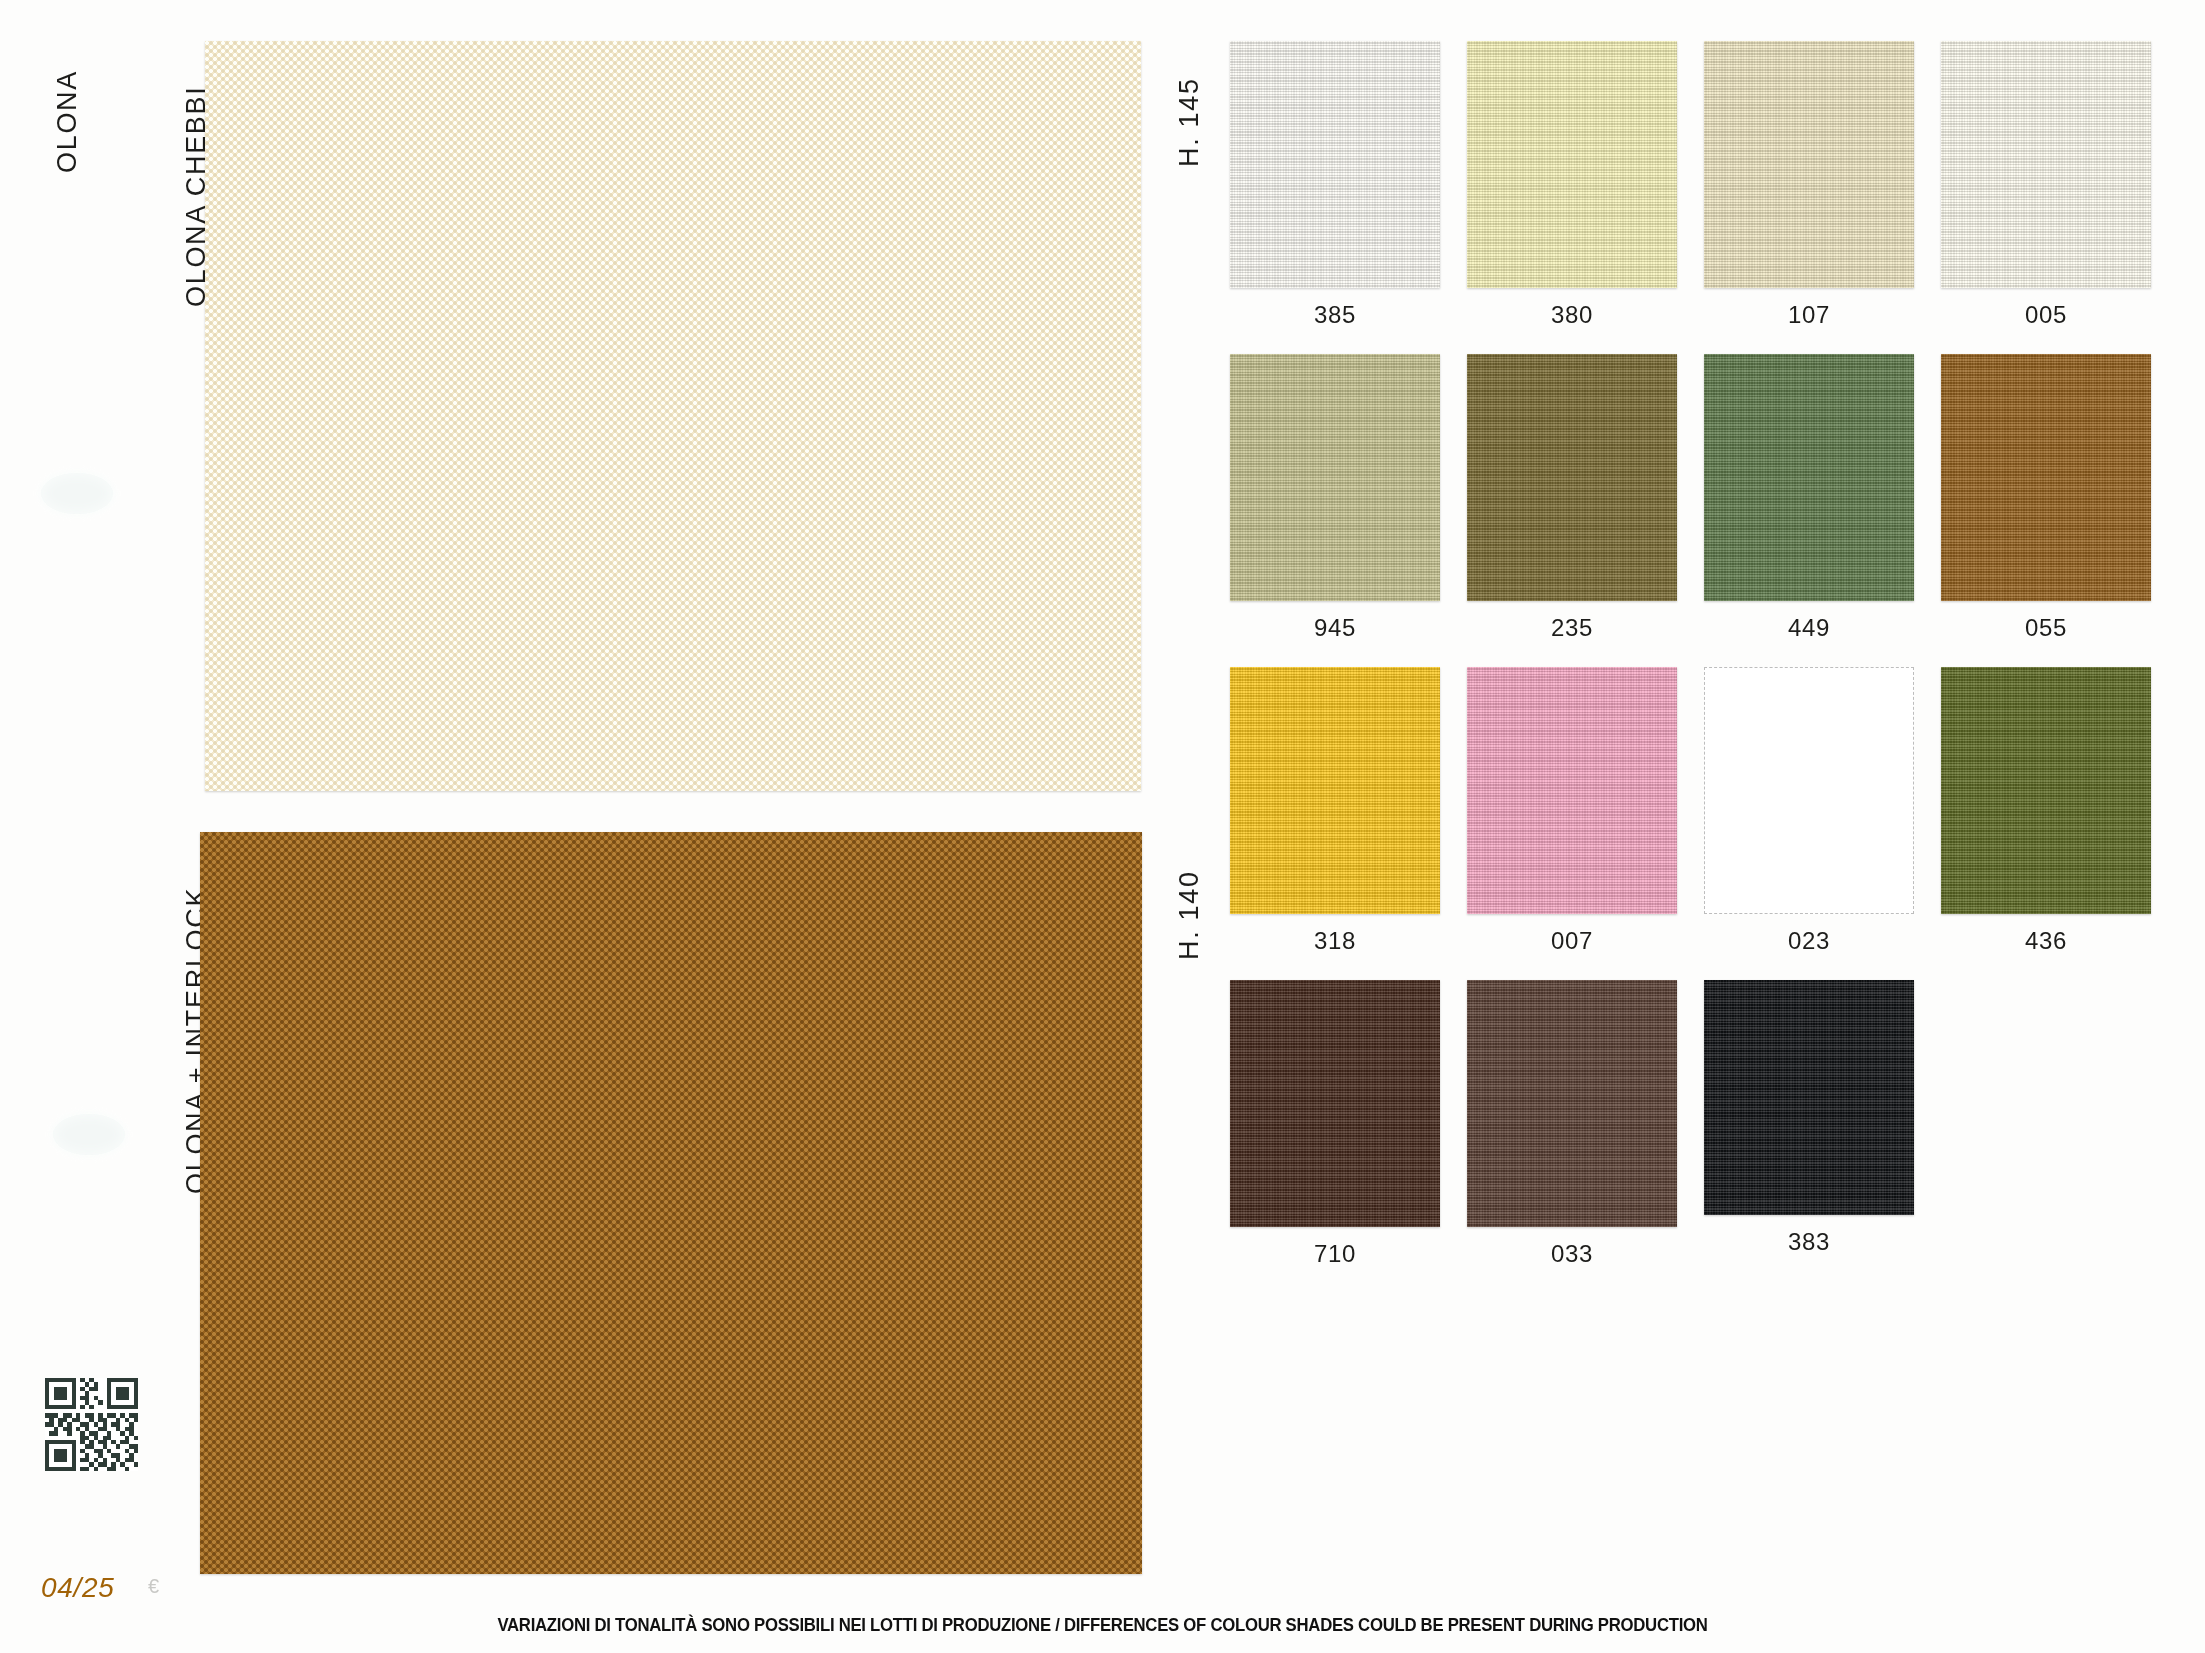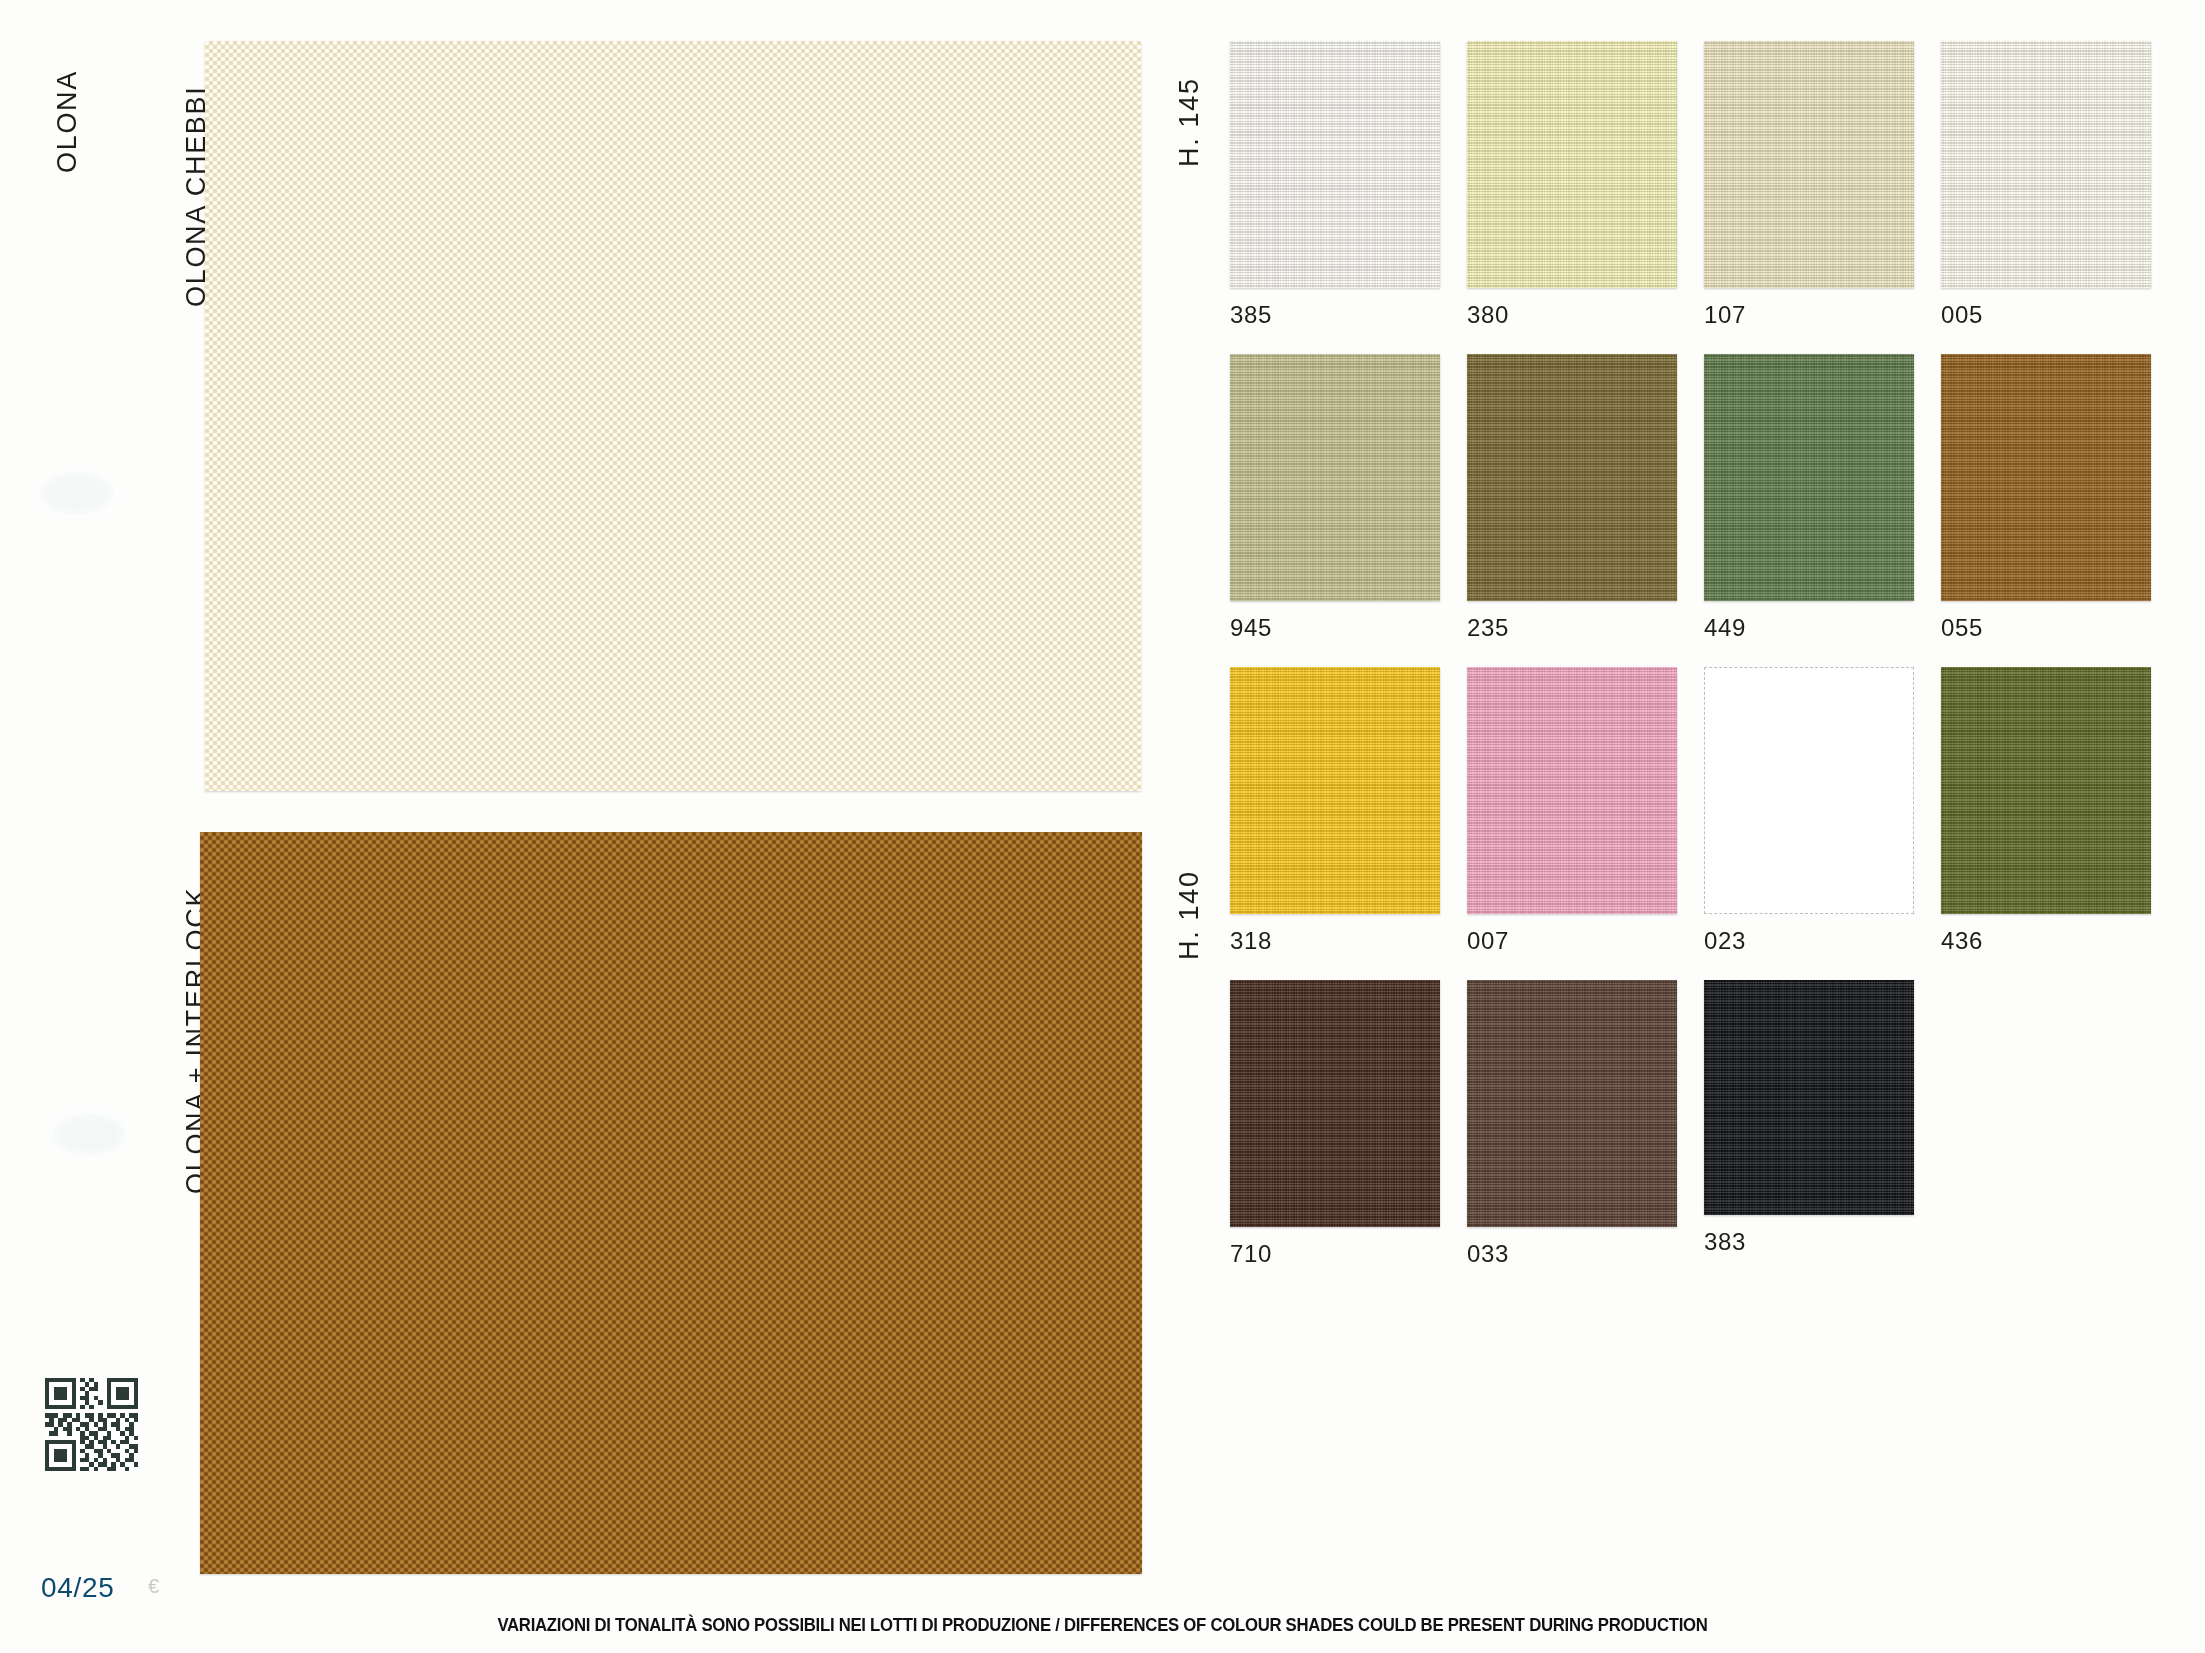--- a/index.html
+++ b/index.html
@@ -84,41 +84,42 @@
   }
   .chip.empty {
     background:#ffffff;
     border:1.3px dashed #bdbdbd;
     box-shadow:none;
   }
   .chip-code {
     position:absolute;
     left:0; top:260px;
     width:210px;
-    text-align:left;
+    text-align:center;
     font-size:24px;
     color:#1d1d1b;
     letter-spacing:0.7px;
   }
 
   
   #qr {
     position:absolute;
     left:45px; top:1378px;
     width:93px; height:93px;
   }
   #qr rect { shape-rendering:crispEdges; }
 
   
   #date-code {
     position:absolute;
     left:41px; top:1572px;
     font-size:28px;
-    color:#0c4a6e;
+    color:#a16207;
     letter-spacing:0.7px;
+    font-style:italic;
   }
   #euro-mark {
     position:absolute;
     left:148px; top:1575px;
     font-size:20px;
     color:#c9c9c6;
   }
 
   
   #disclaimer {

